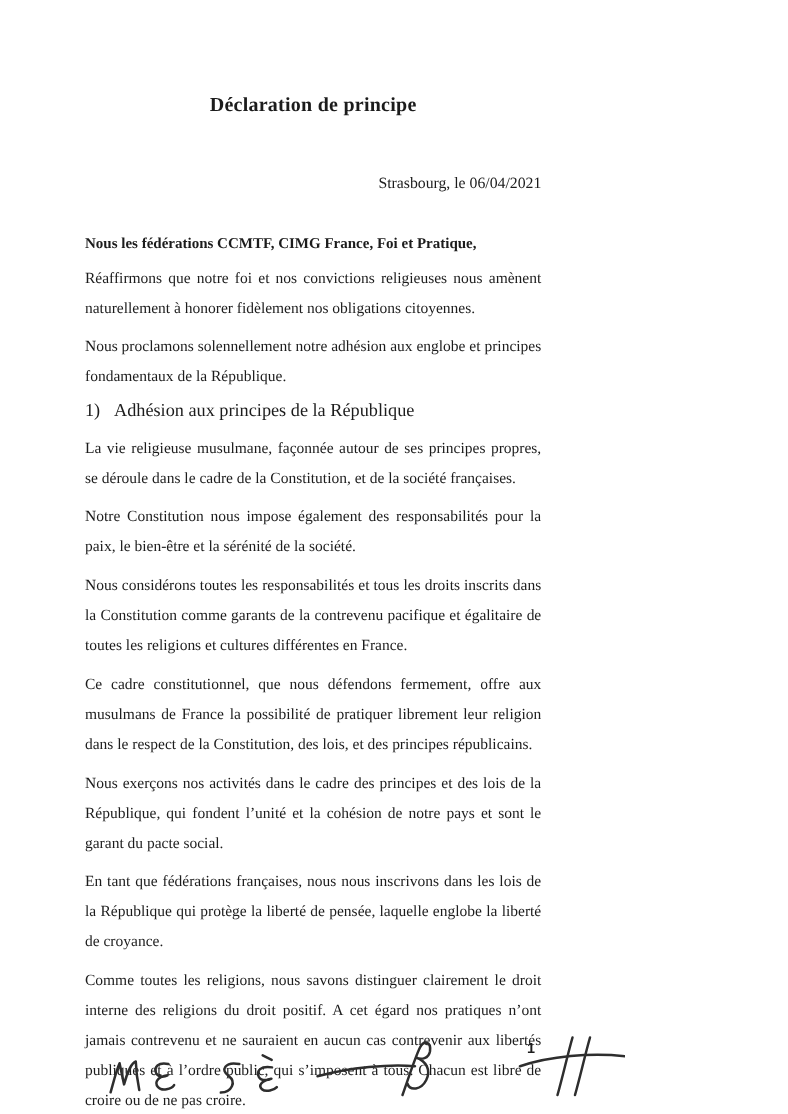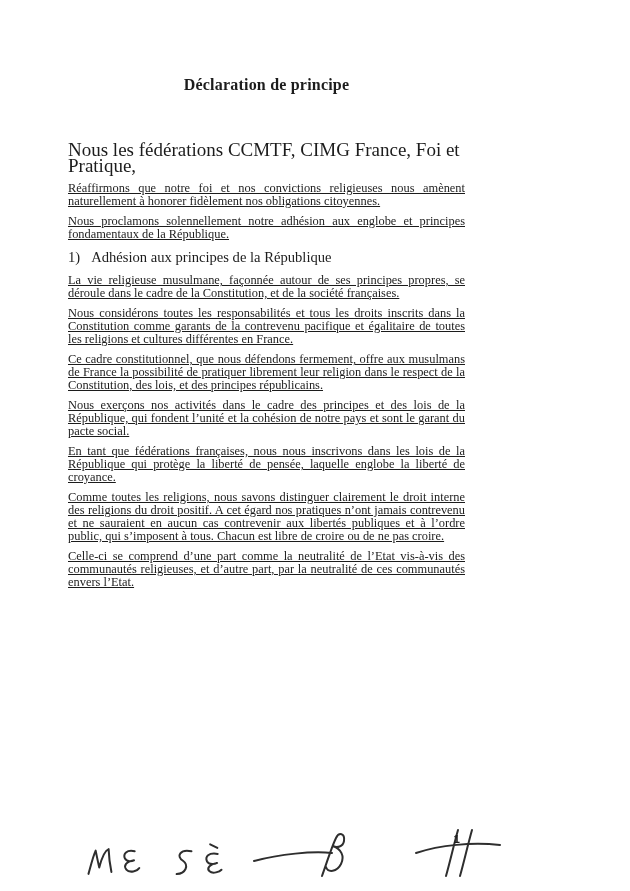--- a/index.html
+++ b/index.html
@@ -8,21 +8,20 @@
     background: #ffffff;
   }
   .page {
     position: relative;
     width: 500px;
     height: 891px;
     background: #ffffff;
     font-family: "Liberation Serif", serif;
     color: #1c1c1c;
     overflow: hidden;
-    padding-left: 32px;
   }
   .content {
     position: absolute;
     left: 68px;
     right: 67px;
     top: 0;
   }
   .doc-title {
     margin: 76px 0 0 0;
     text-align: center;
@@ -30,31 +29,30 @@
     font-weight: bold;
     letter-spacing: 0.2px;
   }
   .dateline {
     margin-top: 44px;
     text-align: right;
     font-size: 12.6px;
     line-height: 16px;
   }
   .salutation {
-    margin-top: 48px;
-    font-size: 19px;
-    font-weight: normal;
+    margin-top: 32px;
+    font-size: 12px;
+    font-weight: bold;
     line-height: 16px;
   }
   p.body-par {
     margin: 0 0 7px 0;
     font-size: 12.4px;
-    line-height: 13px;
+    line-height: 24px;
     text-align: justify;
-    text-decoration: underline;
   }
   .salutation + .paragraphs { margin-top: 8px; }
   .section-heading {
     margin: 7px 0 7px 0;
     font-size: 14.6px;
     font-weight: normal;
     line-height: 19px;
   }
   .section-heading .h-num { margin-right: 11px; }
   .signatures-row {
@@ -92,31 +90,33 @@
   }
 </style>
 </head>
 <body>
 
 <div class="page">
   <div class="content">
 
     <h1 class="doc-title">Déclaration de principe</h1>
 
+    <div class="dateline">Strasbourg, le 06/04/2021</div>
 
     <div class="salutation">Nous les fédérations CCMTF, CIMG France, Foi et Pratique,</div>
 
     <div class="paragraphs">
       <p class="body-par">Réaffirmons que notre foi et nos convictions religieuses nous amènent naturellement à honorer fidèlement nos obligations citoyennes.</p>
       <p class="body-par">Nous proclamons solennellement notre adhésion aux englobe et principes fondamentaux de la République.</p>
     </div>
 
     <div>
       <h2 class="section-heading"><span class="h-num">1)</span><span>Adhésion aux principes de la République</span></h2>
       <p class="body-par">La vie religieuse musulmane, façonnée autour de ses principes propres, se déroule dans le cadre de la Constitution, et de la société françaises.</p>
+      <p class="body-par">Notre Constitution nous impose également des responsabilités pour la paix, le bien-être et la sérénité de la société.</p>
       <p class="body-par">Nous considérons toutes les responsabilités et tous les droits inscrits dans la Constitution comme garants de la contrevenu pacifique et égalitaire de toutes les religions et cultures différentes en France.</p>
       <p class="body-par">Ce cadre constitutionnel, que nous défendons fermement, offre aux musulmans de France la possibilité de pratiquer librement leur religion dans le respect de la Constitution, des lois, et des principes républicains.</p>
     </div>
 
     <div>
       <p class="body-par">Nous exerçons nos activités dans le cadre des principes et des lois de la République, qui fondent l’unité et la cohésion de notre pays et sont le garant du pacte social.</p>
       <p class="body-par">En tant que fédérations françaises, nous nous inscrivons dans les lois de la République qui protège la liberté de pensée, laquelle englobe la liberté de croyance.</p>
       <p class="body-par">Comme toutes les religions, nous savons distinguer clairement le droit interne des religions du droit positif. A cet égard nos pratiques n’ont jamais contrevenu et ne sauraient en aucun cas contrevenir aux libertés publiques et à l’ordre public, qui s’imposent à tous. Chacun est libre de croire ou de ne pas croire.</p>
       <p class="body-par">Celle-ci se comprend d’une part comme la neutralité de l’Etat vis-à-vis des communautés religieuses, et d’autre part, par la neutralité de ces communautés envers l’Etat.</p>
     </div>

